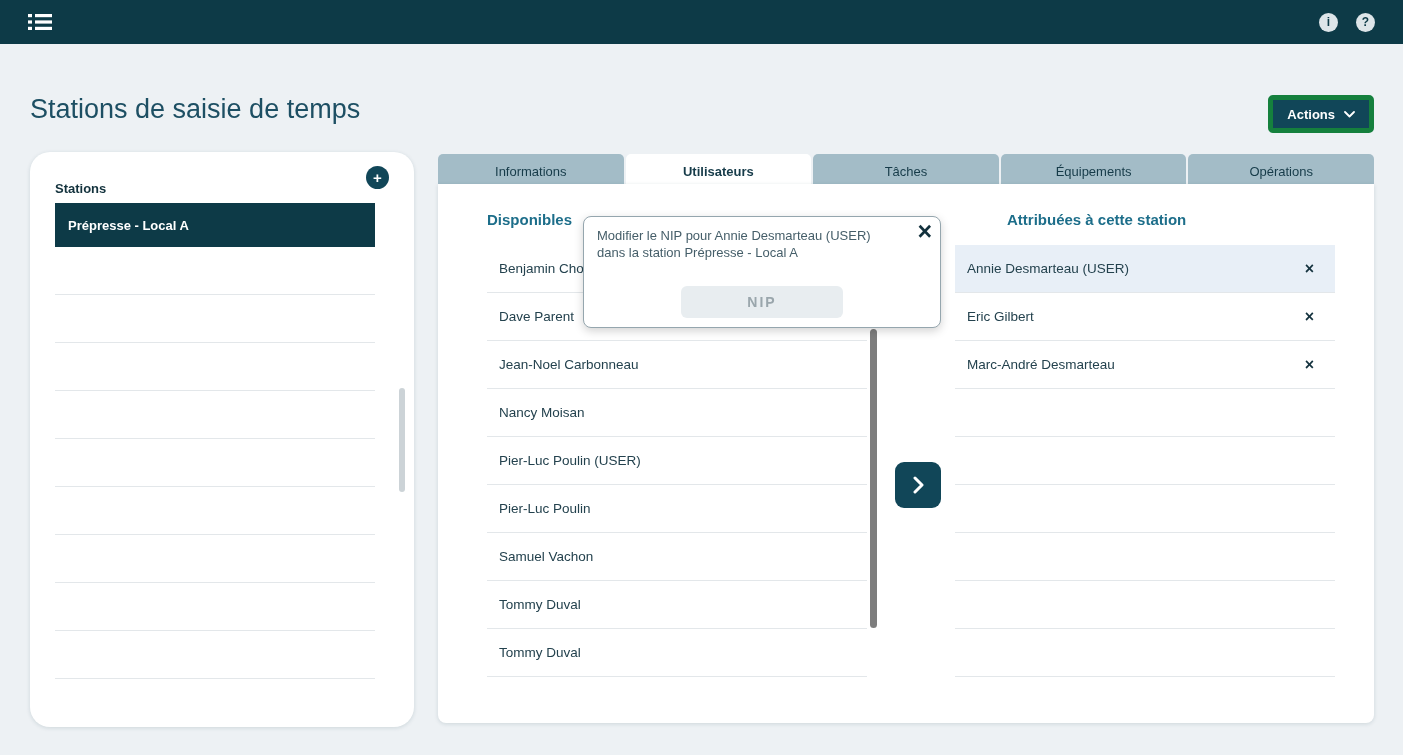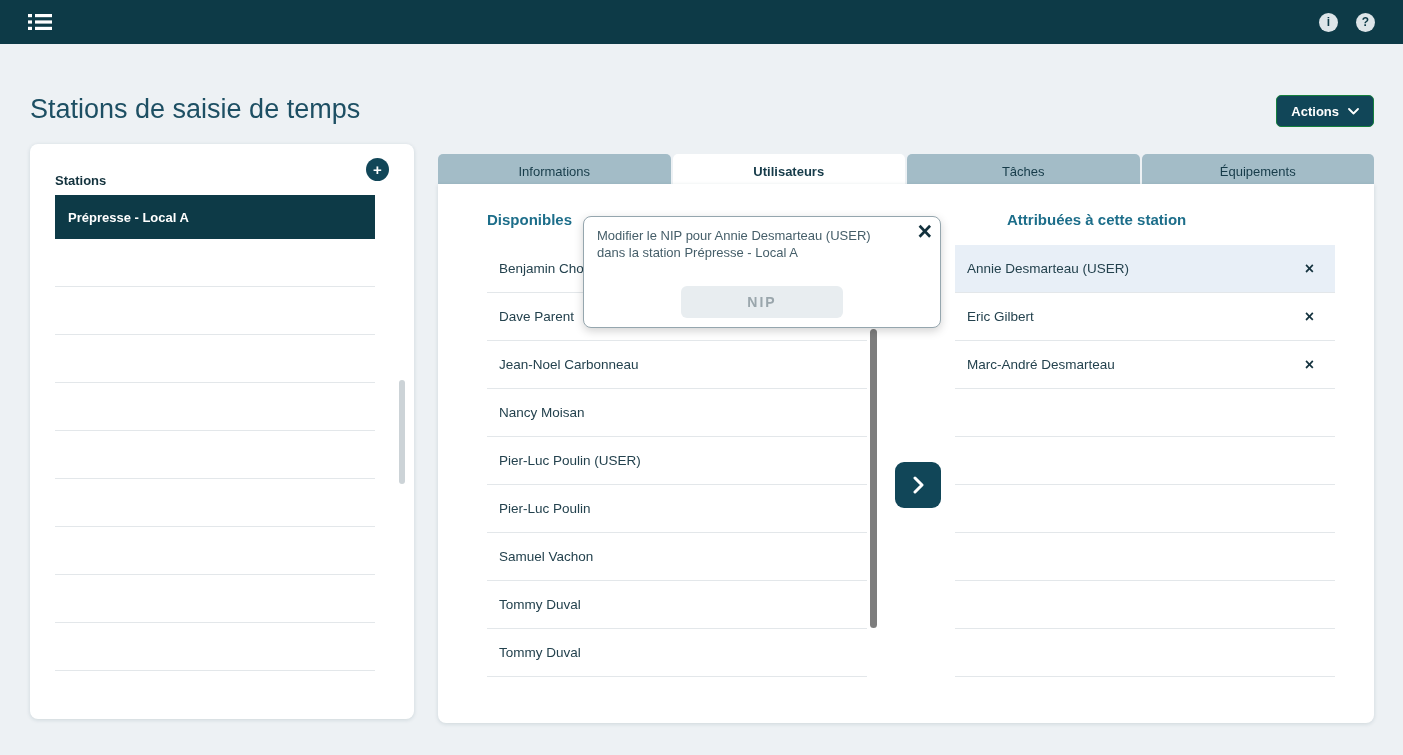--- a/index.html
+++ b/index.html
@@ -12,24 +12,24 @@
   body{background:var(--page-bg);font-family:"Liberation Sans","DejaVu Sans",sans-serif;position:relative;overflow:hidden;}
 
   
   .topbar{position:absolute;left:0;top:0;width:1403px;height:44px;background:var(--topbar-bg);display:flex;align-items:center;justify-content:space-between;padding:0 28px;}
   .menu-btn{background:none;border:none;cursor:pointer;display:flex;align-items:center;}
   .topbar-icons{display:flex;gap:18px;align-items:center;}
   .round-icon{width:19px;height:19px;border-radius:50%;background:#dde5e9;color:var(--topbar-bg);font-size:12px;font-weight:700;display:flex;align-items:center;justify-content:center;cursor:pointer;}
 
   
   .page-title{position:absolute;left:30px;top:94px;font-size:27px;font-weight:400;color:var(--title-color);}
-  .actions-btn{position:absolute;right:29px;top:95px;height:32px;padding:0 14px;background:var(--accent-dark);border:1px solid #15803d;border-radius:5px;color:#fff;font-size:13px;font-weight:700;display:flex;align-items:center;gap:9px;cursor:pointer;font-family:inherit;}
-
-  
-  .stations-card{position:absolute;left:30px;top:144px;width:384px;height:575px;background:#fff;border-radius:8px;box-shadow:0 1px 4px rgba(13,58,71,.14);}
+  .actions-btn{position:absolute;right:29px;top:95px;height:38px;padding:0 14px;background:var(--accent-dark);border:5px solid #15803d;border-radius:5px;color:#fff;font-size:13px;font-weight:700;display:flex;align-items:center;gap:9px;cursor:pointer;font-family:inherit;}
+
+  
+  .stations-card{position:absolute;left:30px;top:152px;width:384px;height:575px;background:#fff;border-radius:20px;box-shadow:0 1px 4px rgba(13,58,71,.14);}
   .stations-title{position:absolute;left:25px;top:29px;font-size:13px;font-weight:700;color:#13323d;}
   .add-btn{position:absolute;right:25px;top:14px;width:23px;height:23px;border-radius:50%;background:var(--accent-dark);color:#fff;border:none;font-size:15px;font-weight:700;display:flex;align-items:center;justify-content:center;cursor:pointer;line-height:1;}
   .stations-list{position:absolute;left:25px;top:51px;width:320px;}
   .station-row{height:48px;border-bottom:1px solid #e3e7ea;text-align:center;}
   .station-row.selected{height:44px;background:var(--topbar-bg);color:#fff;font-size:13px;font-weight:600;display:flex;align-items:center;padding-left:13px;border-bottom:none;cursor:pointer;}
   .mini-scrollbar{position:absolute;right:9px;top:236px;width:6px;height:104px;background:#ccd3d7;border-radius:3px;}
 
   
   .tabs{position:absolute;left:438px;top:154px;width:936px;height:34px;display:flex;gap:2px;}
   .tab{flex:1;background:var(--tab-inactive-bg);color:var(--tab-text);font-size:13px;display:flex;align-items:center;justify-content:center;border-radius:5px 5px 0 0;cursor:pointer;}
@@ -107,20 +107,21 @@
 <div class="tabs">
 
     <div class="tab">Informations</div>
 
     <div class="tab active">Utilisateurs</div>
 
     <div class="tab">Tâches</div>
 
     <div class="tab">Équipements</div>
 
+    <div class="tab">Opérations</div>
   </div>
 
 <div class="main-card">
   <div class="col-title left">Disponibles</div>
   <div class="col-title right">Attribuées à cette station</div>
 
   <div class="user-list available">
 
       <div class="user-row">
         <span class="user-name">Benjamin Cho</span>

